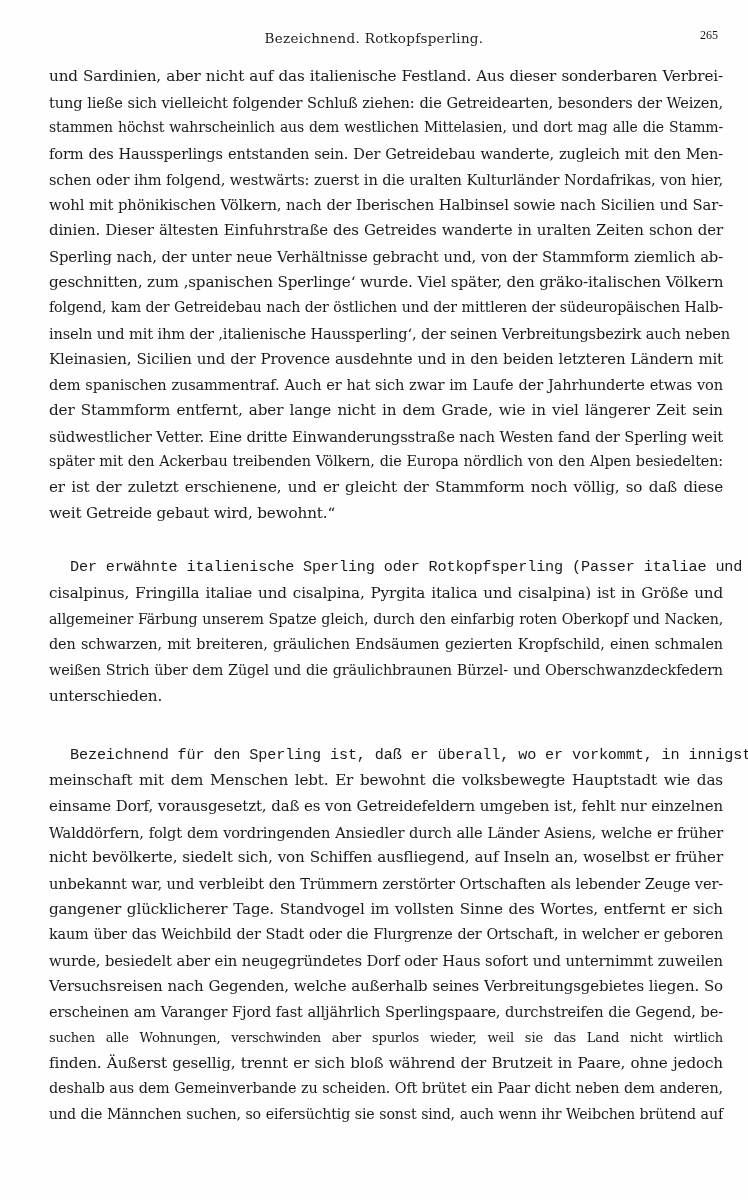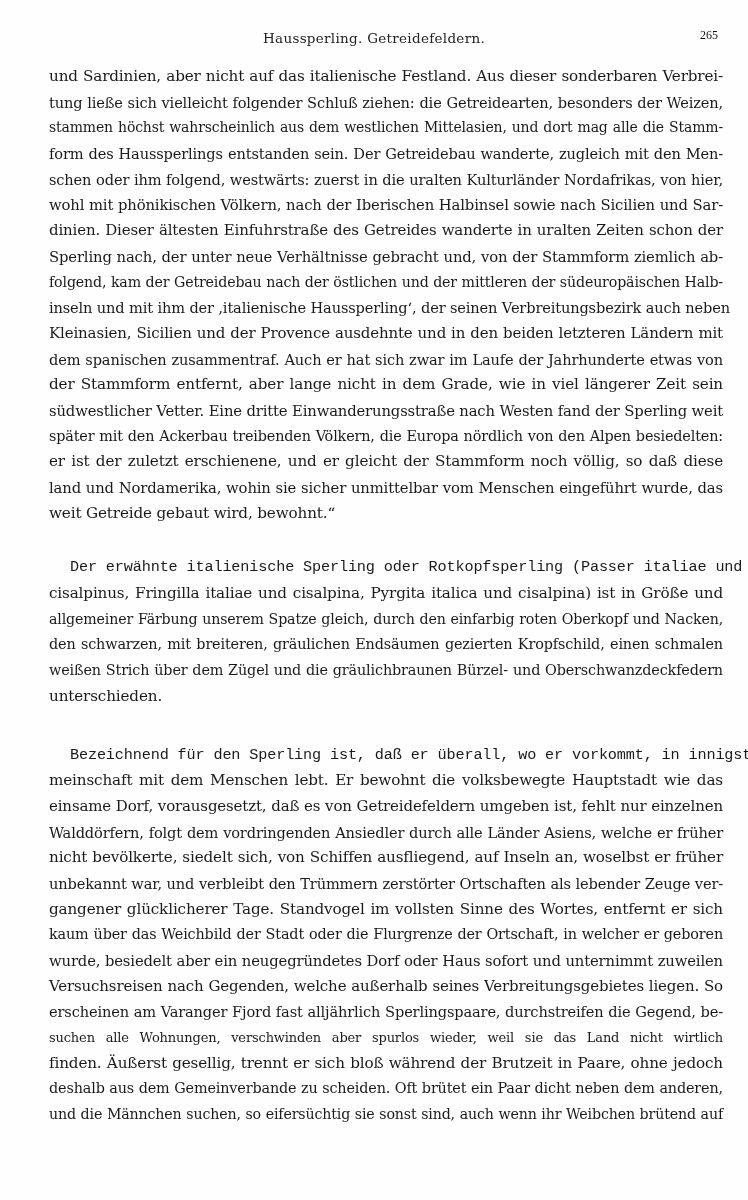--- a/index.html
+++ b/index.html
@@ -32,43 +32,43 @@
   .line.last { text-align-last: left; }
   .line.indent { padding-left: 21px; font-family: Liberation Mono, monospace; }
   .gap { display: block; height: 29px; }
   .gap2 { display: block; height: 33px; }
 </style>
 </head>
 <body>
 
 <div class="page">
   <div class="running-head">
-    <div class="running-title">Haussperling. Getreidefeldern.</div>
+    <div class="running-title">Bezeichnend. Rotkopfsperling.</div>
     <div class="page-number">265</div>
   </div>
 
   <div class="body-text">
     <div>
       <span class="line" style="display: block; width: auto;">und Sardinien, aber nicht auf das italienische Festland. Aus dieser sonderbaren Verbrei-</span>
       <span class="line" style="display: block; width: auto; font-size: 14.6px;">tung ließe sich vielleicht folgender Schluß ziehen: die Getreidearten, besonders der Weizen,</span>
       <span class="line" style="display: block; width: auto; font-size: 14px;">stammen höchst wahrscheinlich aus dem westlichen Mittelasien, und dort mag alle die Stamm-</span>
       <span class="line" style="display: block; width: auto; font-size: 14.6px;">form des Haussperlings entstanden sein. Der Getreidebau wanderte, zugleich mit den Men-</span>
       <span class="line" style="display: block; width: auto; font-size: 14.6px;">schen oder ihm folgend, westwärts: zuerst in die uralten Kulturländer Nordafrikas, von hier,</span>
       <span class="line" style="display: block; width: auto; font-size: 14.8px;">wohl mit phönikischen Völkern, nach der Iberischen Halbinsel sowie nach Sicilien und Sar-</span>
       <span class="line" style="display: block; width: auto; font-size: 15px;">dinien. Dieser ältesten Einfuhrstraße des Getreides wanderte in uralten Zeiten schon der</span>
       <span class="line" style="display: block; width: auto; font-size: 14.8px;">Sperling nach, der unter neue Verhältnisse gebracht und, von der Stammform ziemlich ab-</span>
+      <span class="line" style="display: block; width: auto;">geschnitten, zum ‚spanischen Sperlinge‘ wurde. Viel später, den gräko-italischen Völkern</span>
       <span class="line" style="display: block; width: auto; font-size: 14.2px;">folgend, kam der Getreidebau nach der östlichen und der mittleren der südeuropäischen Halb-</span>
       <span class="line" style="display: block; width: auto; font-size: 14.6px;">inseln und mit ihm der ‚italienische Haussperling‘, der seinen Verbreitungsbezirk auch neben</span>
       <span class="line" style="display: block; width: auto; font-size: 15px;">Kleinasien, Sicilien und der Provence ausdehnte und in den beiden letzteren Ländern mit</span>
       <span class="line" style="display: block; width: auto; font-size: 14.6px;">dem spanischen zusammentraf. Auch er hat sich zwar im Laufe der Jahrhunderte etwas von</span>
       <span class="line" style="display: block; width: auto;">der Stammform entfernt, aber lange nicht in dem Grade, wie in viel längerer Zeit sein</span>
       <span class="line" style="display: block; width: auto; font-size: 14.8px;">südwestlicher Vetter. Eine dritte Einwanderungsstraße nach Westen fand der Sperling weit</span>
       <span class="line" style="display: block; width: auto; font-size: 14.4px;">später mit den Ackerbau treibenden Völkern, die Europa nördlich von den Alpen besiedelten:</span>
       <span class="line" style="display: block; width: auto;">er ist der zuletzt erschienene, und er gleicht der Stammform noch völlig, so daß diese</span>
-      <span class="line" style="display: block; width: auto; font-size: 14.8px;">land und Nordamerika, wohin sie sicher unmittelbar vom Menschen eingeführt wurde, das</span>
       <span class="line last" style="display: block; width: auto;">weit Getreide gebaut wird, bewohnt.“</span>
     </div>
 
     <span class="gap"></span>
 
     <div>
       <span class="line indent" style="display: block; width: auto;">Der erwähnte italienische Sperling oder Rotkopfsperling (Passer italiae und</span>
       <span class="line" style="display: block; width: auto;">cisalpinus, Fringilla italiae und cisalpina, Pyrgita italica und cisalpina) ist in Größe und</span>
       <span class="line" style="display: block; width: auto; font-size: 14.2px;">allgemeiner Färbung unserem Spatze gleich, durch den einfarbig roten Oberkopf und Nacken,</span>
       <span class="line" style="display: block; width: auto; font-size: 14.4px;">den schwarzen, mit breiteren, gräulichen Endsäumen gezierten Kropfschild, einen schmalen</span>

